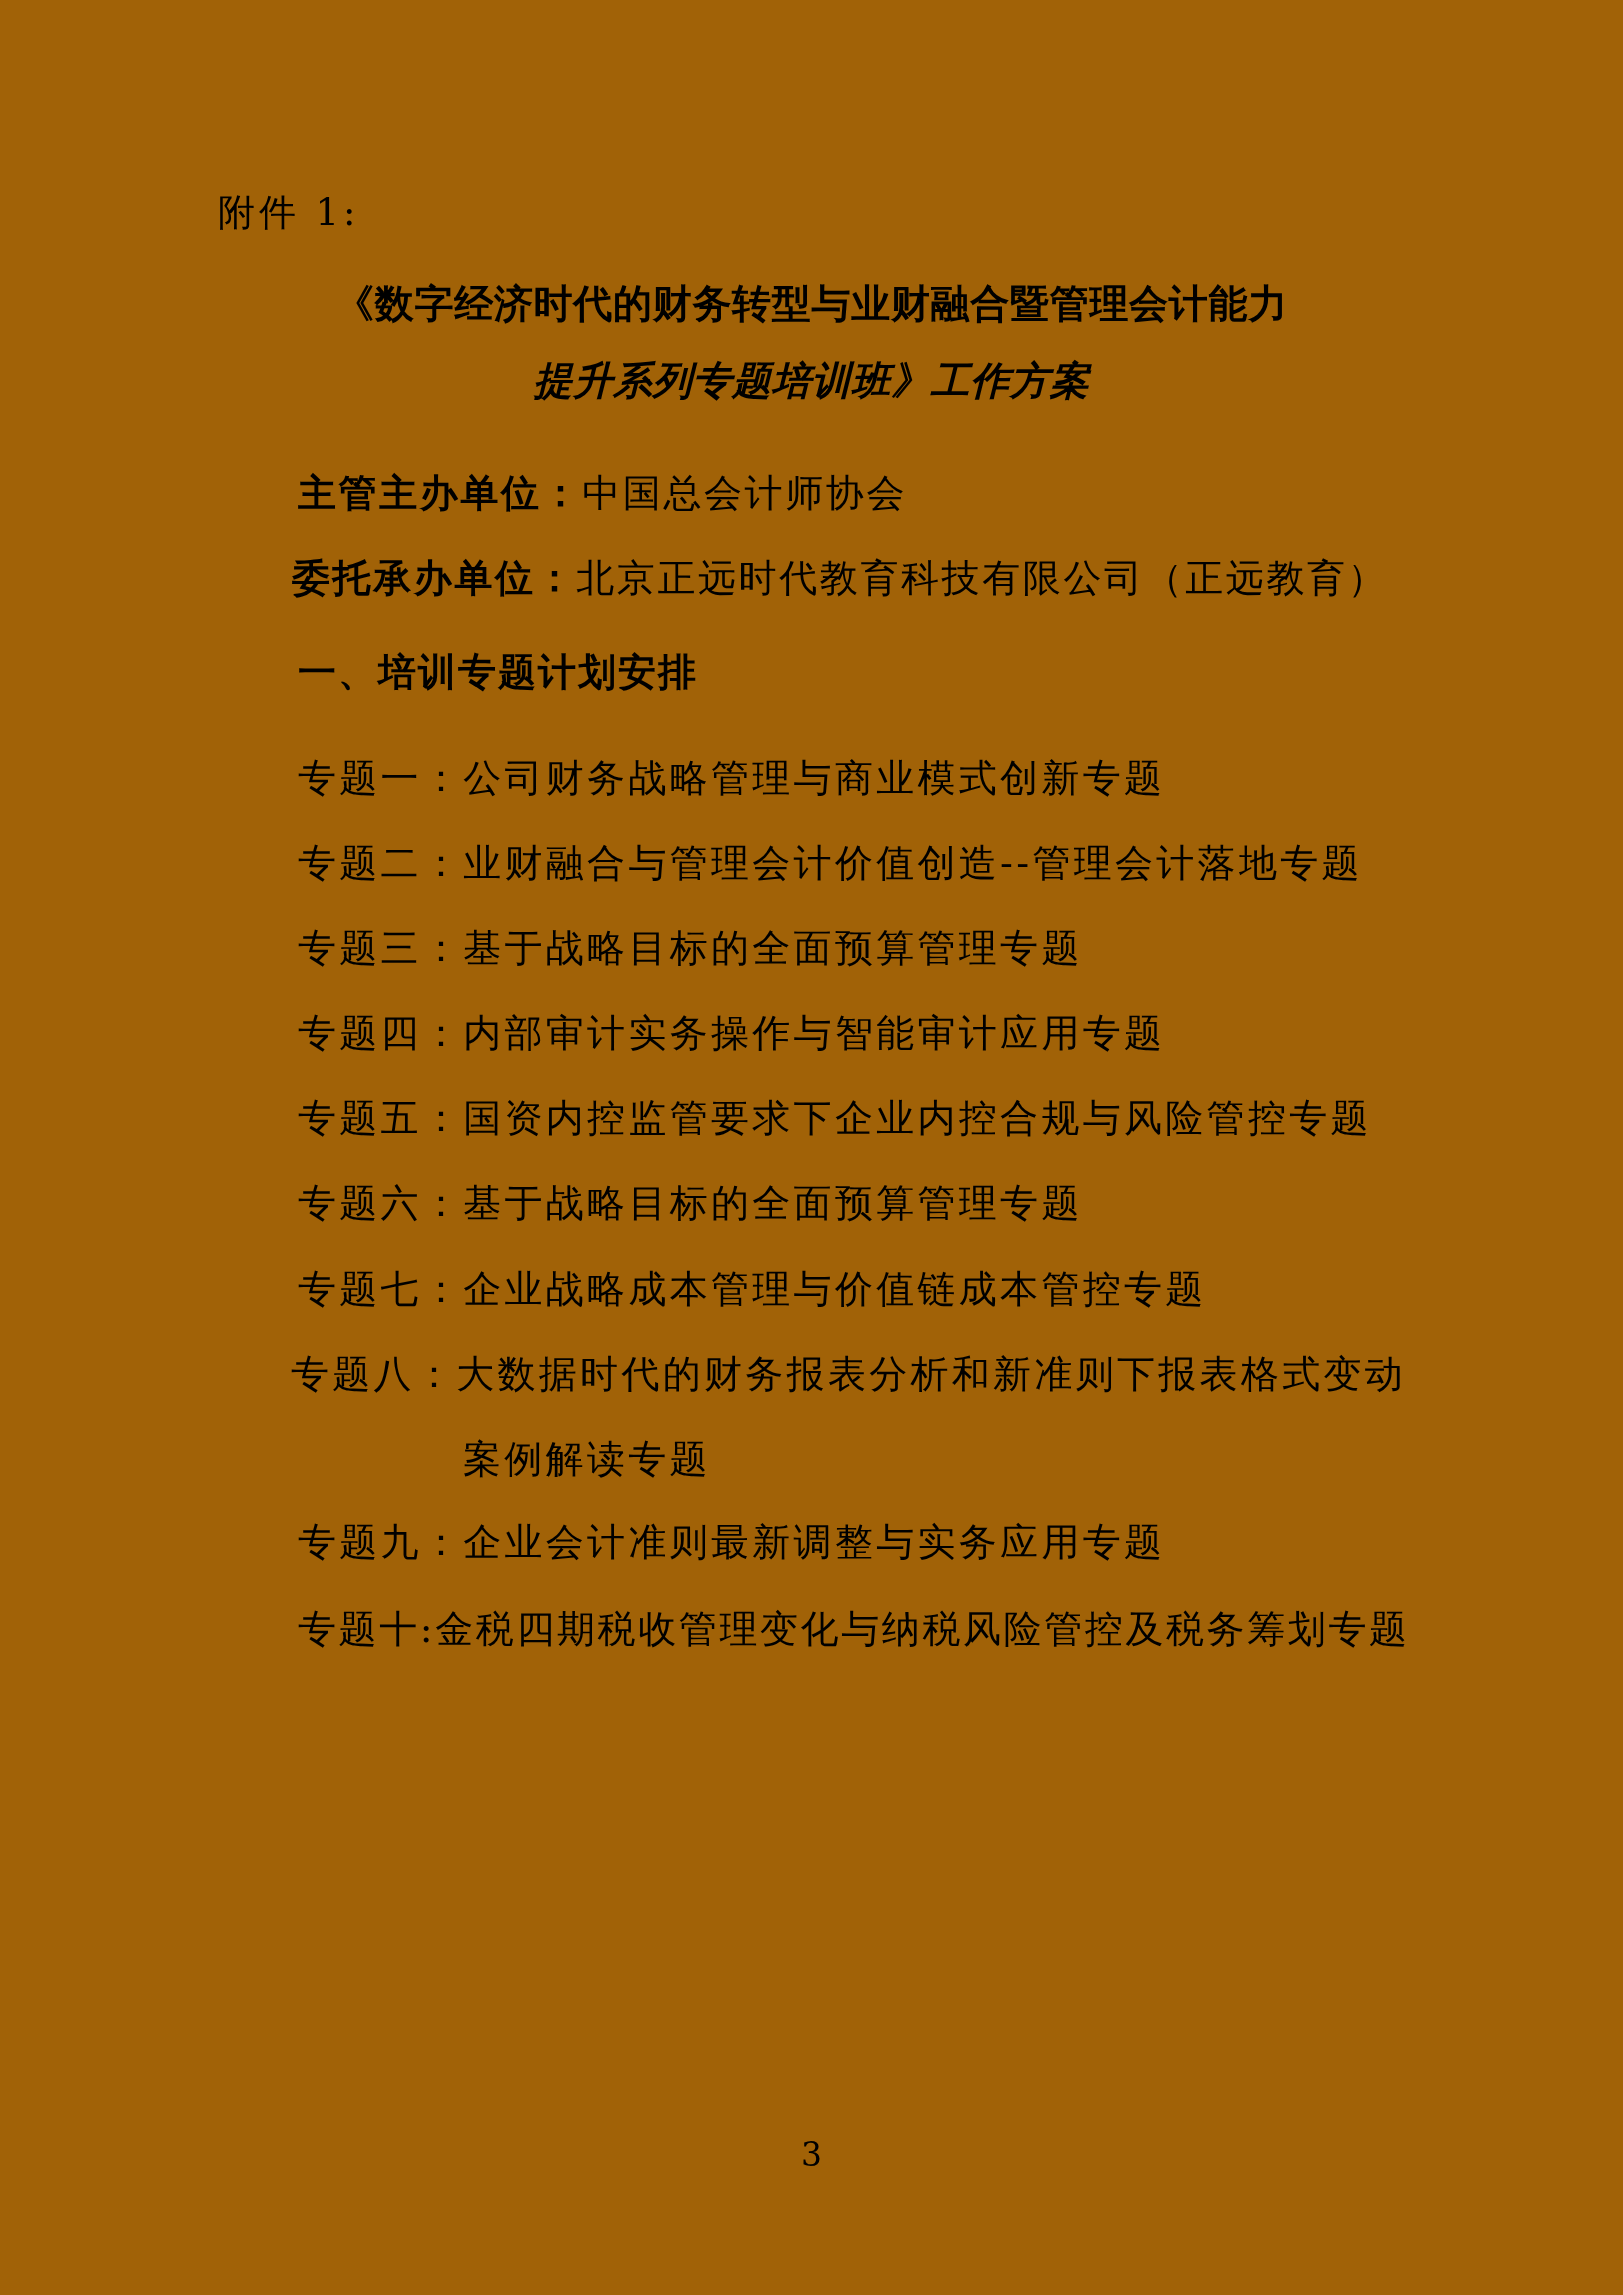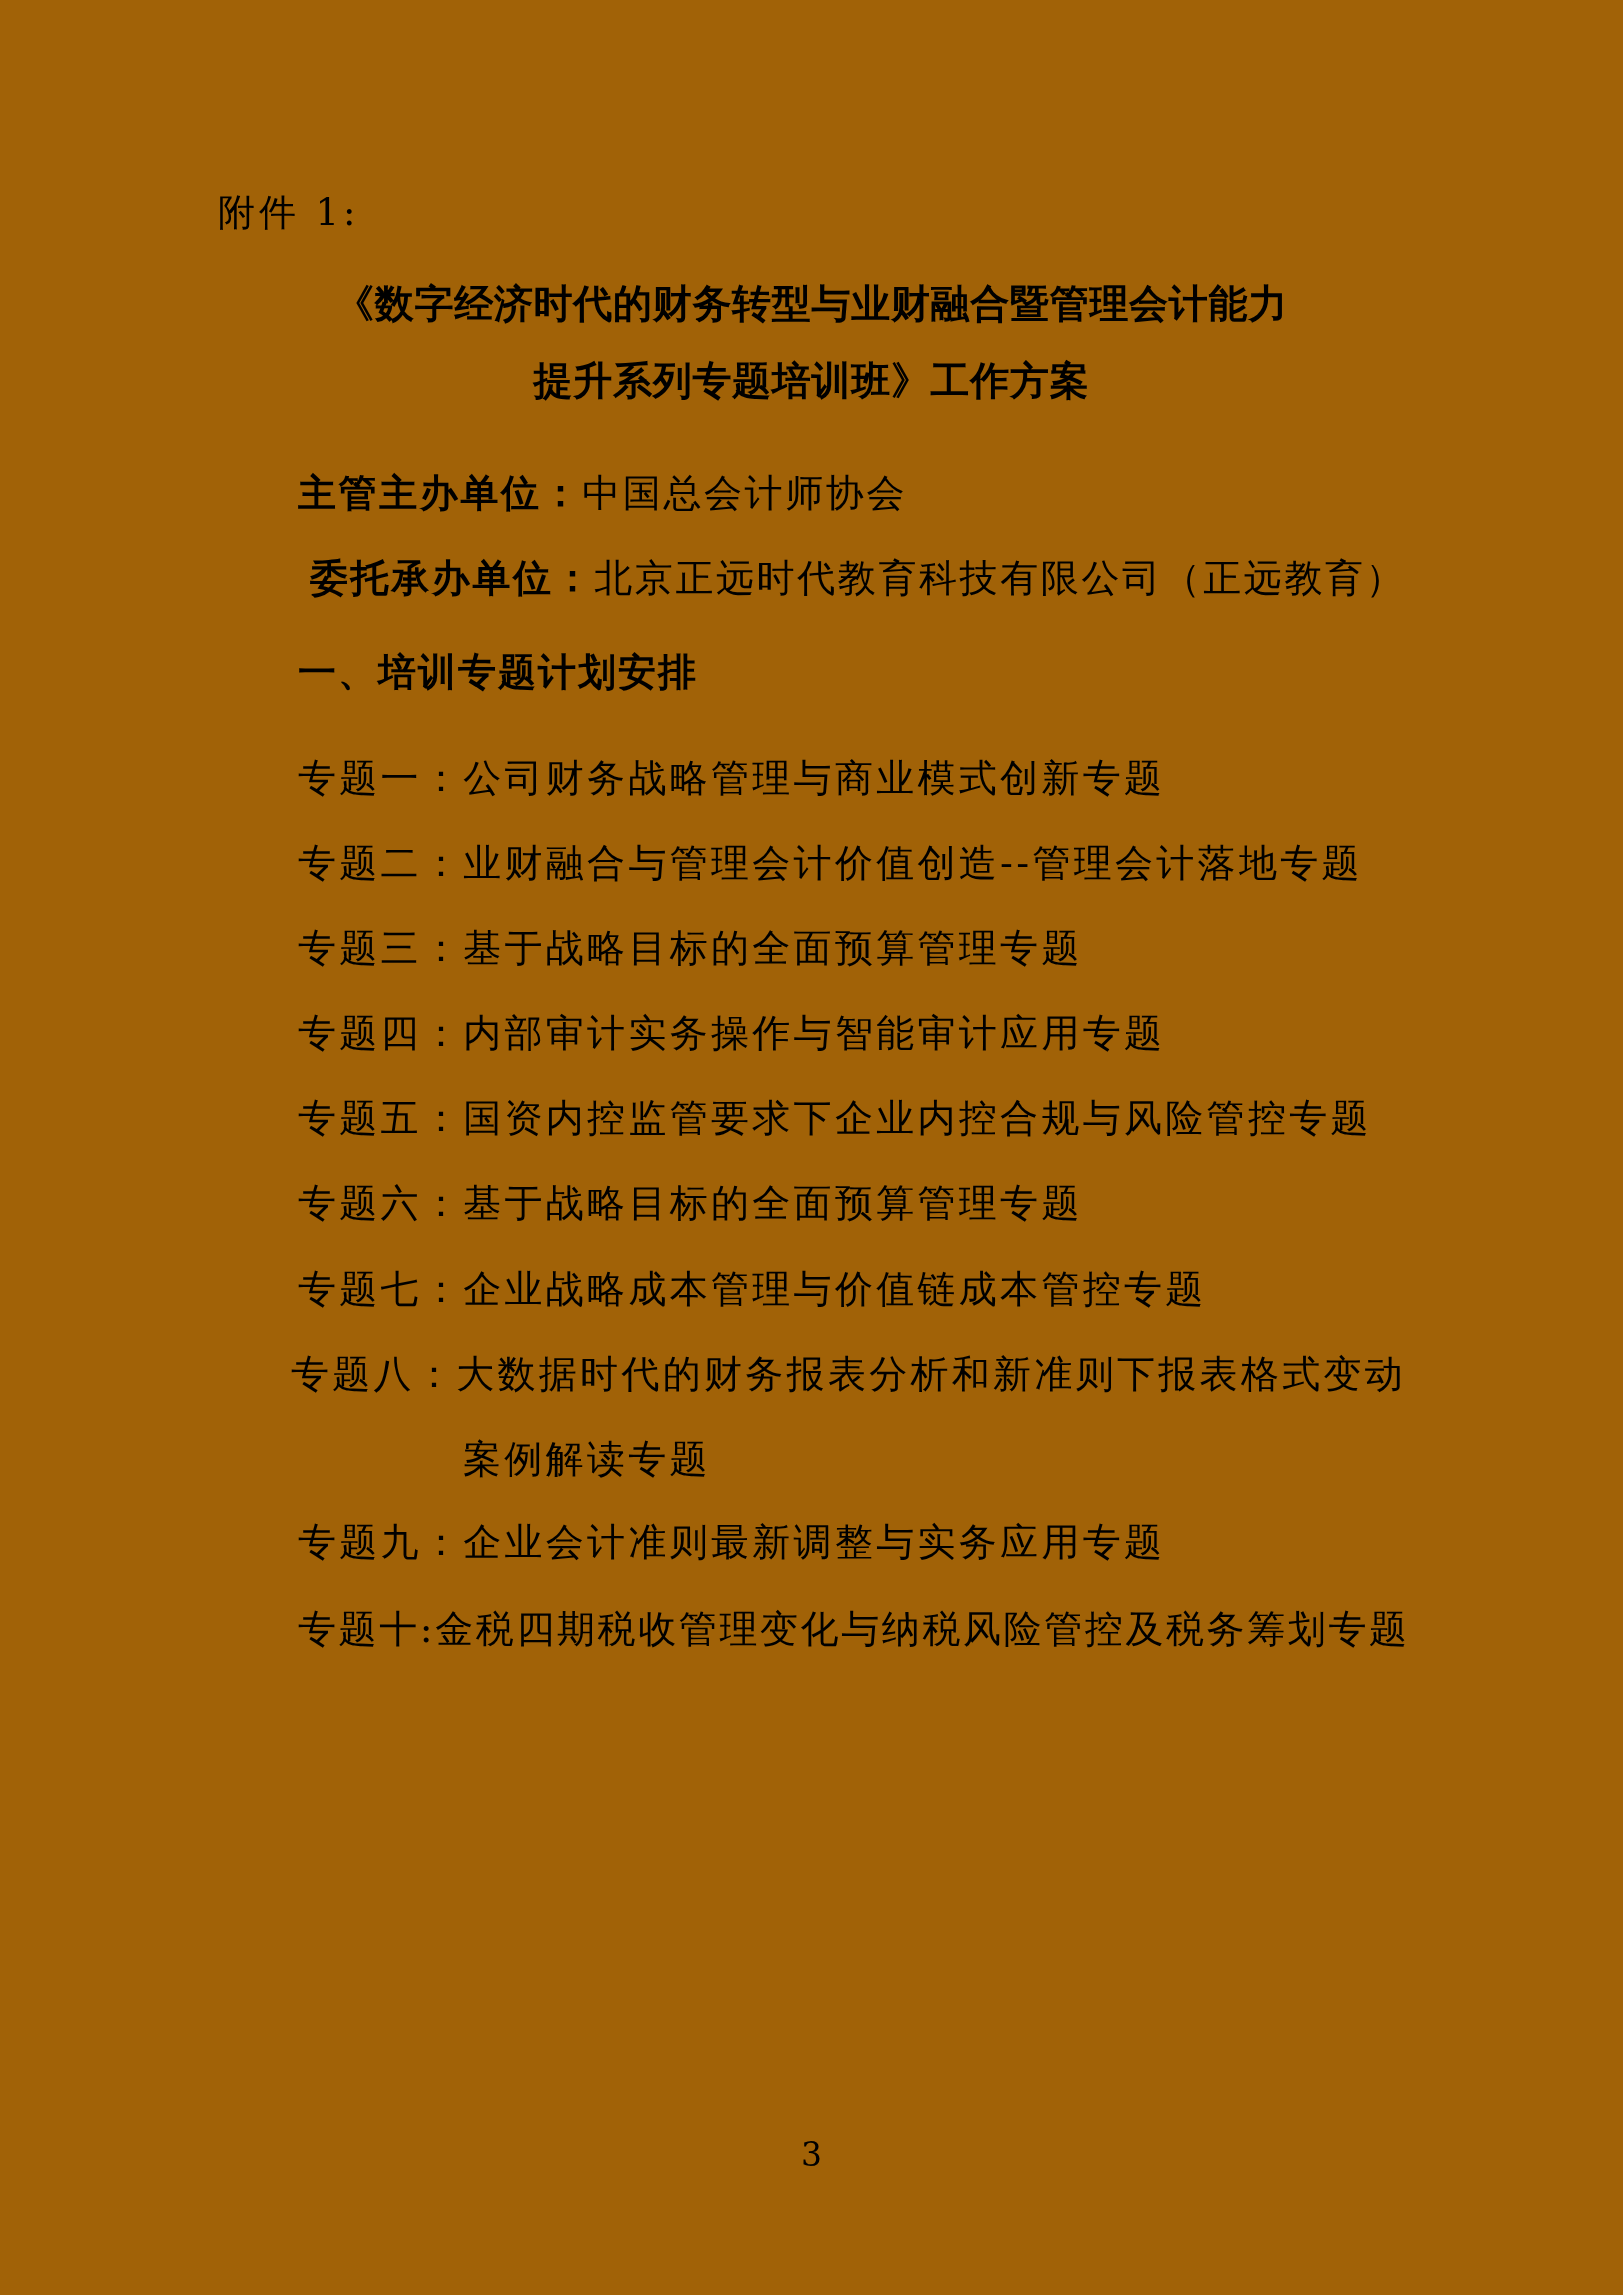--- a/index.html
+++ b/index.html
@@ -29,24 +29,24 @@
     position: absolute;
     left: 0; width: 1623px;
     text-align: center;
     font-size: 39px;
     font-weight: bold;
     letter-spacing: 0.7px;
     white-space: nowrap;
     line-height: 1.2;
   }
   .title-1 { top: 280px; }
-  .title-2 { top: 357px; }
+  .title-2 { top: 357px; font-style: italic; }
   .org-line { letter-spacing: 2.6px; }
   .org-1 { top: 470px; left: 298px; }
-  .org-2 { top: 555px; left: 310px; }
+  .org-2 { top: 555px; left: 292px; }
   .org-label { font-weight: bold; }
   .heading {
     top: 649px; left: 298px;
     font-weight: bold;
     letter-spacing: 2px;
     text-align: center;
   }
   .t0  { top: 756px; left: 298px; }
   .t1  { top: 841px; left: 298px; }
   .t2  { top: 926px; left: 298px; }

